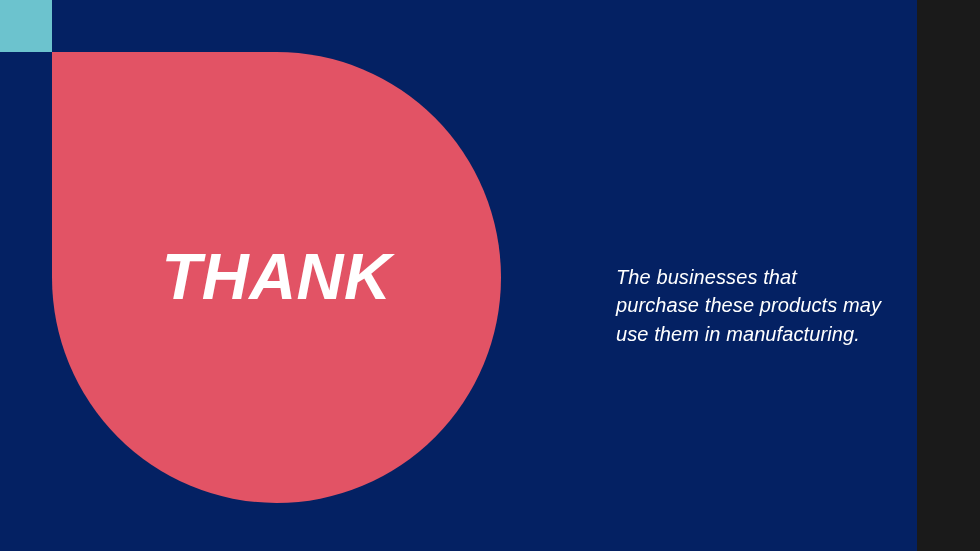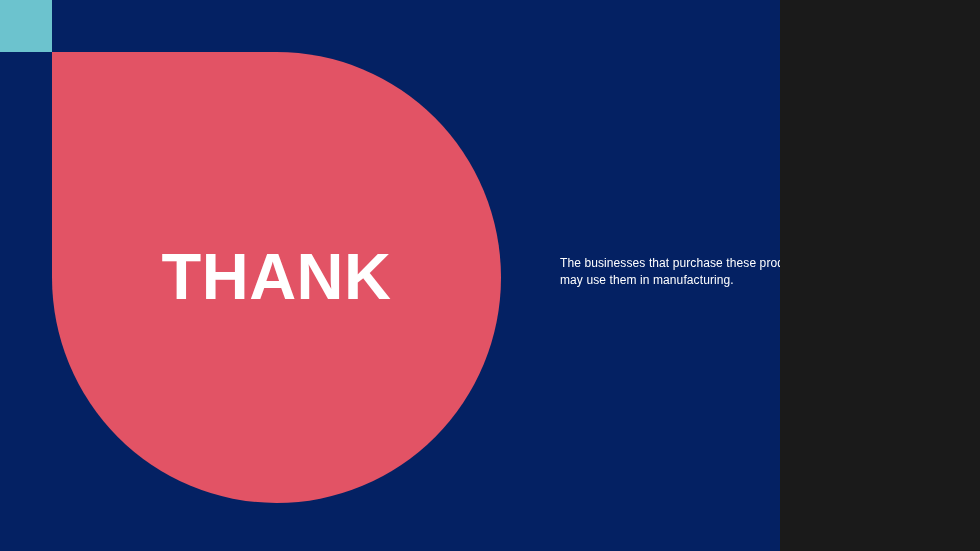--- a/index.html
+++ b/index.html
@@ -2,24 +2,25 @@
 <html><head>
 <meta charset="utf-8">
 <style>
   html, body {
     margin: 0;
     padding: 0;
     background: #1a1a1a;
   }
   #slide {
     position: relative;
-    width: 780px;
+    width: 917px;
     height: 551px;
     overflow: hidden;
     font-family: "Liberation Sans", sans-serif;
+    font-style: italic;
     -webkit-font-smoothing: antialiased;
   }
   
   .bg-plate {
     position: absolute;
     inset: 0;
     background: #042163;
   }
   
   .accent-square {
@@ -58,25 +59,25 @@
     line-height: 1.03;
     letter-spacing: 0.5px;
     user-select: none;
   }
   .headline .line-1 { display: block; }
   .headline .line-2 { display: block; }
 
   
   .body-copy {
     position: absolute;
-    left: 560px;
+    left: 616px;
     top: 243px;
     width: 268px;
     color: #ffffff;
-    font-size: 12px;
+    font-size: 20px;
     line-height: 1.42;
     letter-spacing: 0.1px;
     font-weight: 400;
   }
 </style>
 </head>
 <body>
 
 <div id="slide">
 

